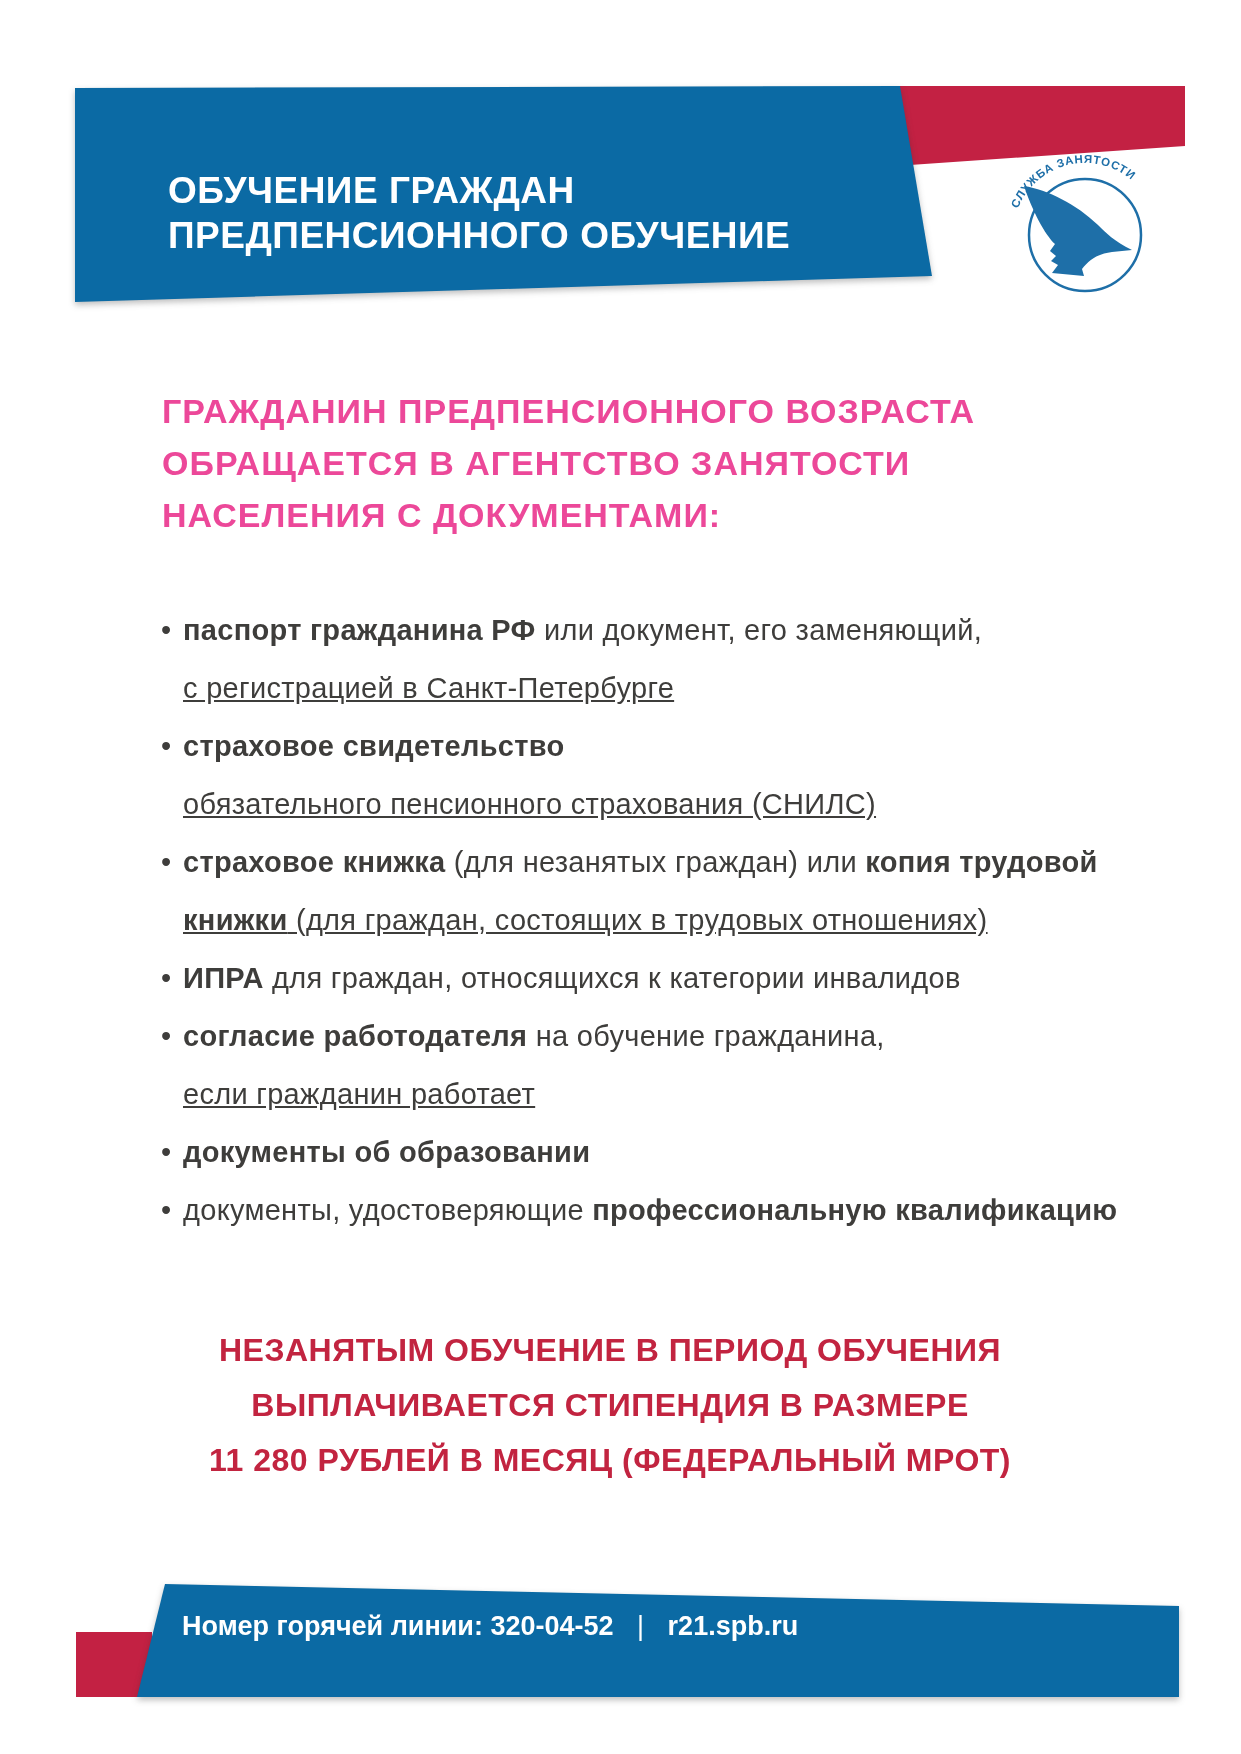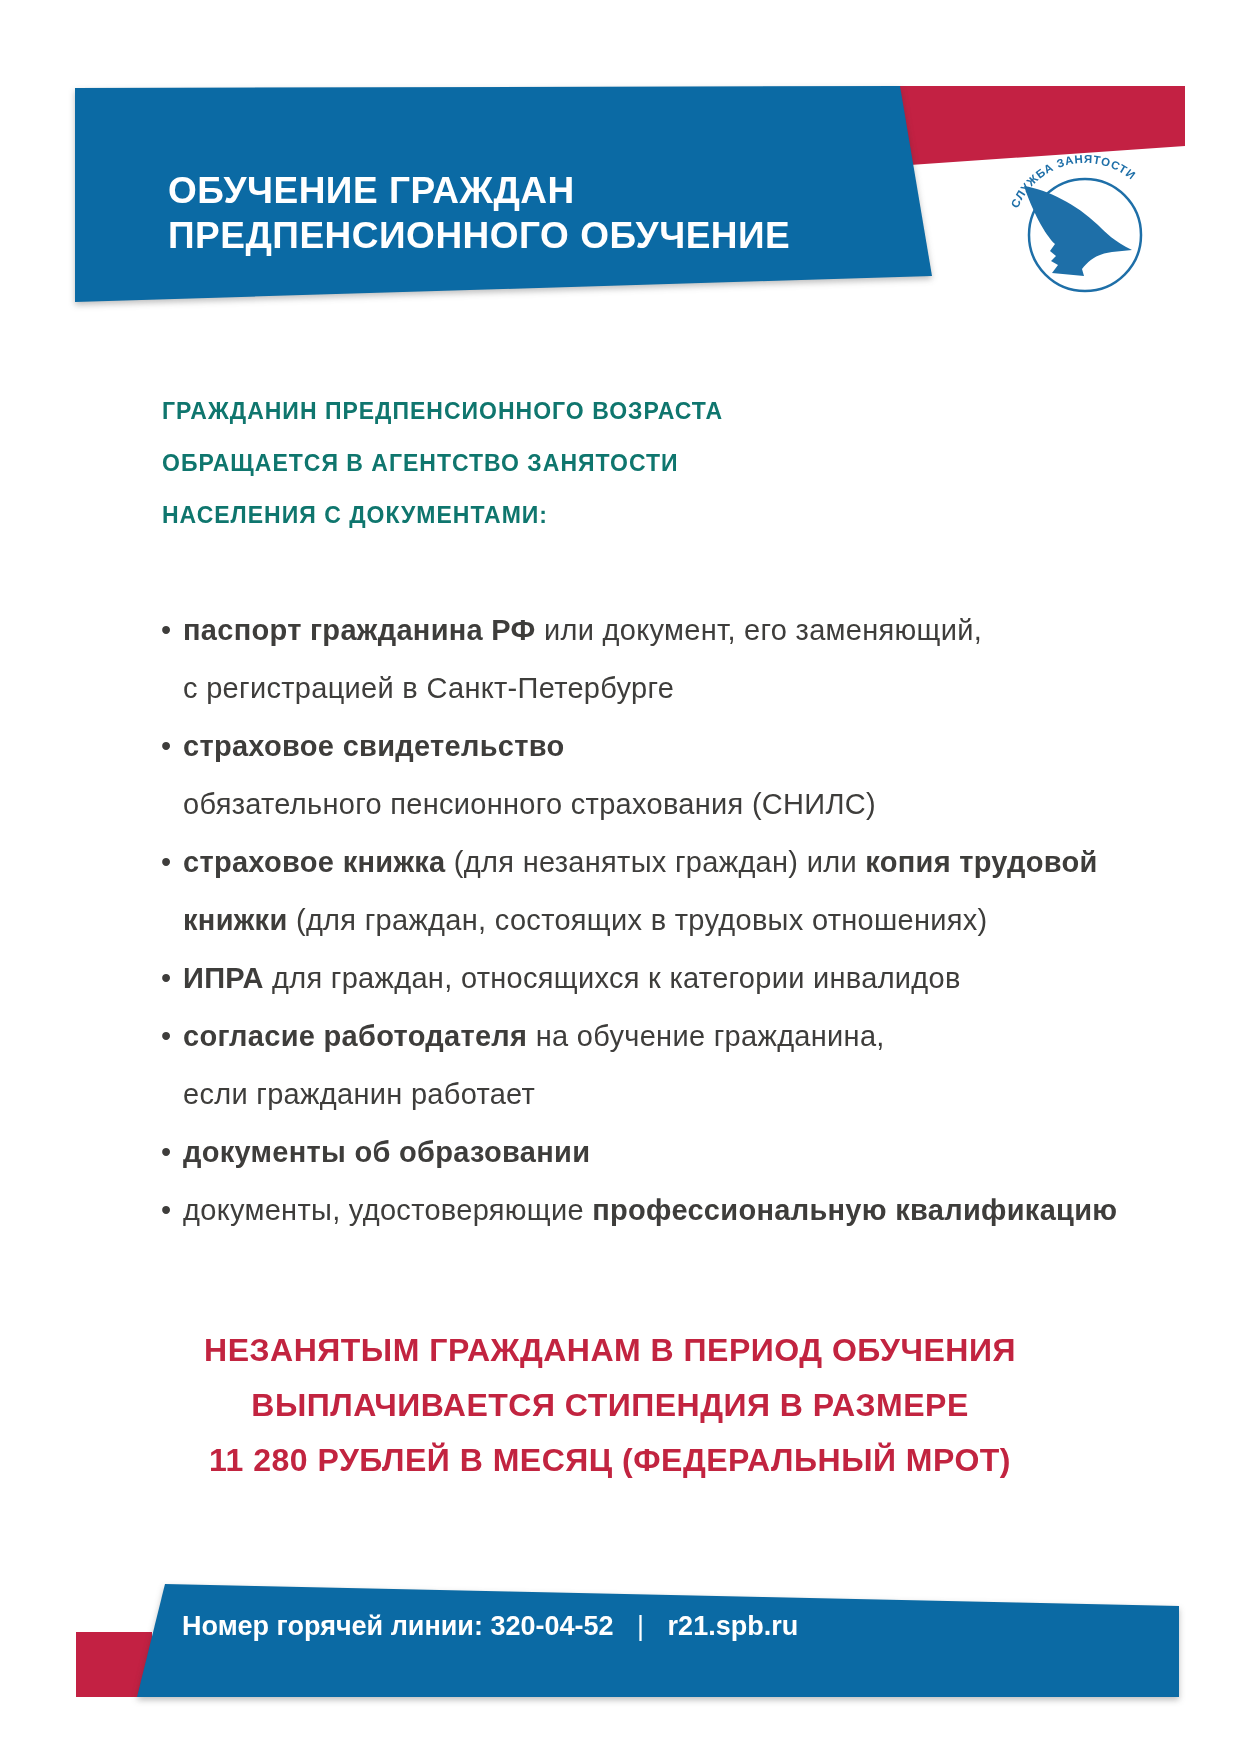--- a/index.html
+++ b/index.html
@@ -7,28 +7,28 @@
   .page{position:relative;width:1241px;height:1754px;background:#ffffff;overflow:hidden;margin-top:18px;}
   svg{display:block;}
 
   
   .header-svg{position:absolute;left:0;top:0;}
   .banner-title{position:absolute;left:168px;top:150px;color:#ffffff;
     font-size:37px;font-weight:700;line-height:45px;letter-spacing:0.5px;white-space:nowrap;}
   .logo-svg{position:absolute;left:990px;top:122px;}
 
   
-  .intro{position:absolute;left:162px;top:367px;color:#0f766e;
-    font-size:23px;font-weight:700;line-height:52px;letter-spacing:1px;white-space:nowrap;}
+  .intro{position:absolute;left:162px;top:367px;color:#ec4899;
+    font-size:34px;font-weight:700;line-height:52px;letter-spacing:1px;white-space:nowrap;}
 
   
   .doc-list{position:absolute;left:161px;top:583px;width:1000px;color:#3e3d3b;
     font-size:29px;line-height:58px;letter-spacing:0.3px;}
   .bl{white-space:nowrap;}
-  .bl.cont{padding-left:22px;}
+  .bl.cont{padding-left:22px;text-decoration:underline;}
   .dot{display:inline-block;width:11px;margin-right:11px;color:#3e3d3b;}
   .bold{font-weight:700;}
 
   
   .stipend{position:absolute;left:150px;top:1305px;width:920px;text-align:center;
     color:#c22440;font-size:32px;font-weight:700;line-height:55px;letter-spacing:0.5px;white-space:nowrap;}
 
   
   .footer-svg{position:absolute;left:0;top:1540px;}
   .footer-text{position:absolute;left:182px;top:1589px;color:#ffffff;
@@ -110,21 +110,21 @@
       <span class="dot">•</span><span class="bold">документы об образовании</span>
     </div>
 
     <div class="bl first">
       <span class="dot">•</span><span>документы, удостоверяющие </span><span class="bold">профессиональную квалификацию</span>
     </div>
 
   </div>
 
   <div class="stipend">
-    <div>НЕЗАНЯТЫМ ГРАЖДАНАМ В ПЕРИОД ОБУЧЕНИЯ</div>
+    <div>НЕЗАНЯТЫМ ОБУЧЕНИЕ В ПЕРИОД ОБУЧЕНИЯ</div>
     <div>ВЫПЛАЧИВАЕТСЯ СТИПЕНДИЯ В РАЗМЕРЕ</div>
     <div>11 280 РУБЛЕЙ В МЕСЯЦ (ФЕДЕРАЛЬНЫЙ МРОТ)</div>
   </div>
 
   <svg class="footer-svg" width="1241" height="170" viewBox="0 0 1241 170">
     <polygon points="76,74 152,74 152,139 76,139" fill="#c32143"></polygon>
     <polygon points="165,26 1179,48 1179,139 137,139" fill="#0b6aa4" class="shadowed"></polygon>
   </svg>
 
   <div class="footer-text">

